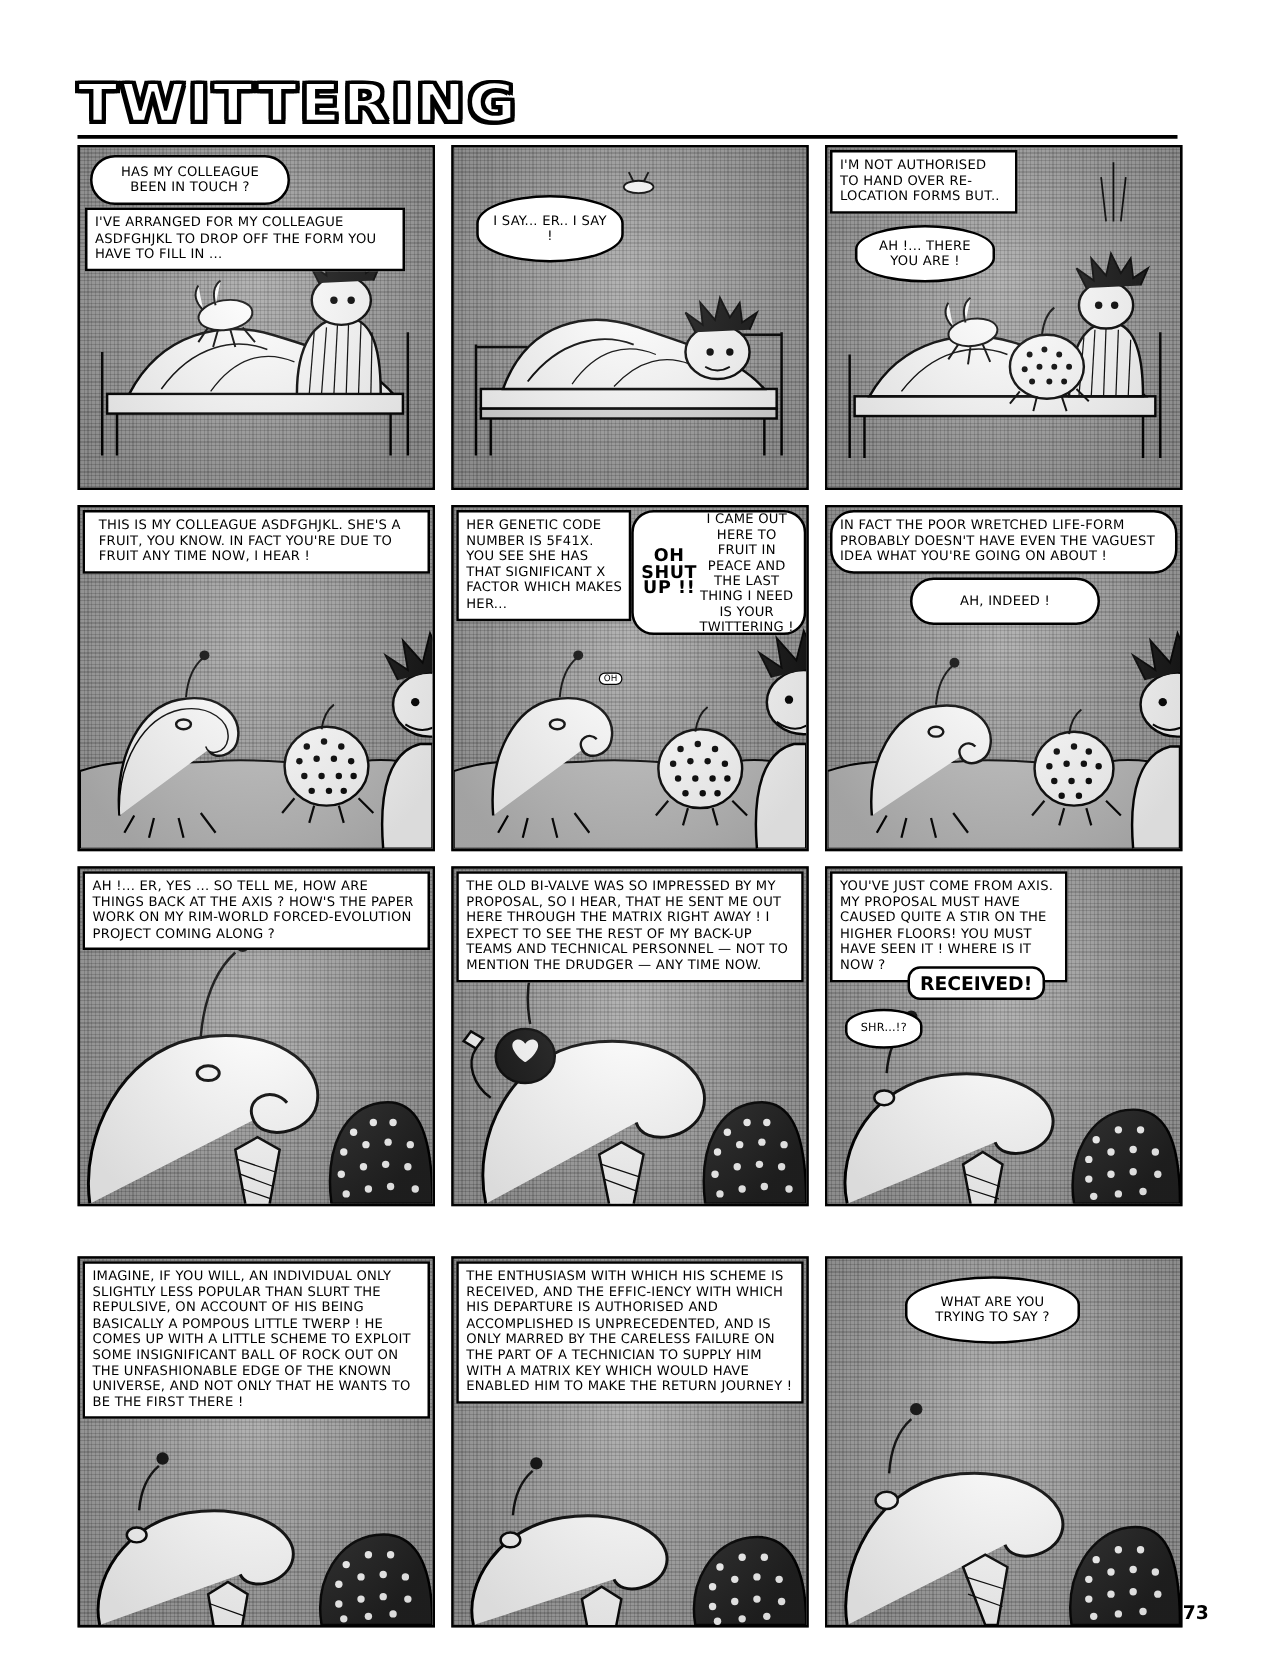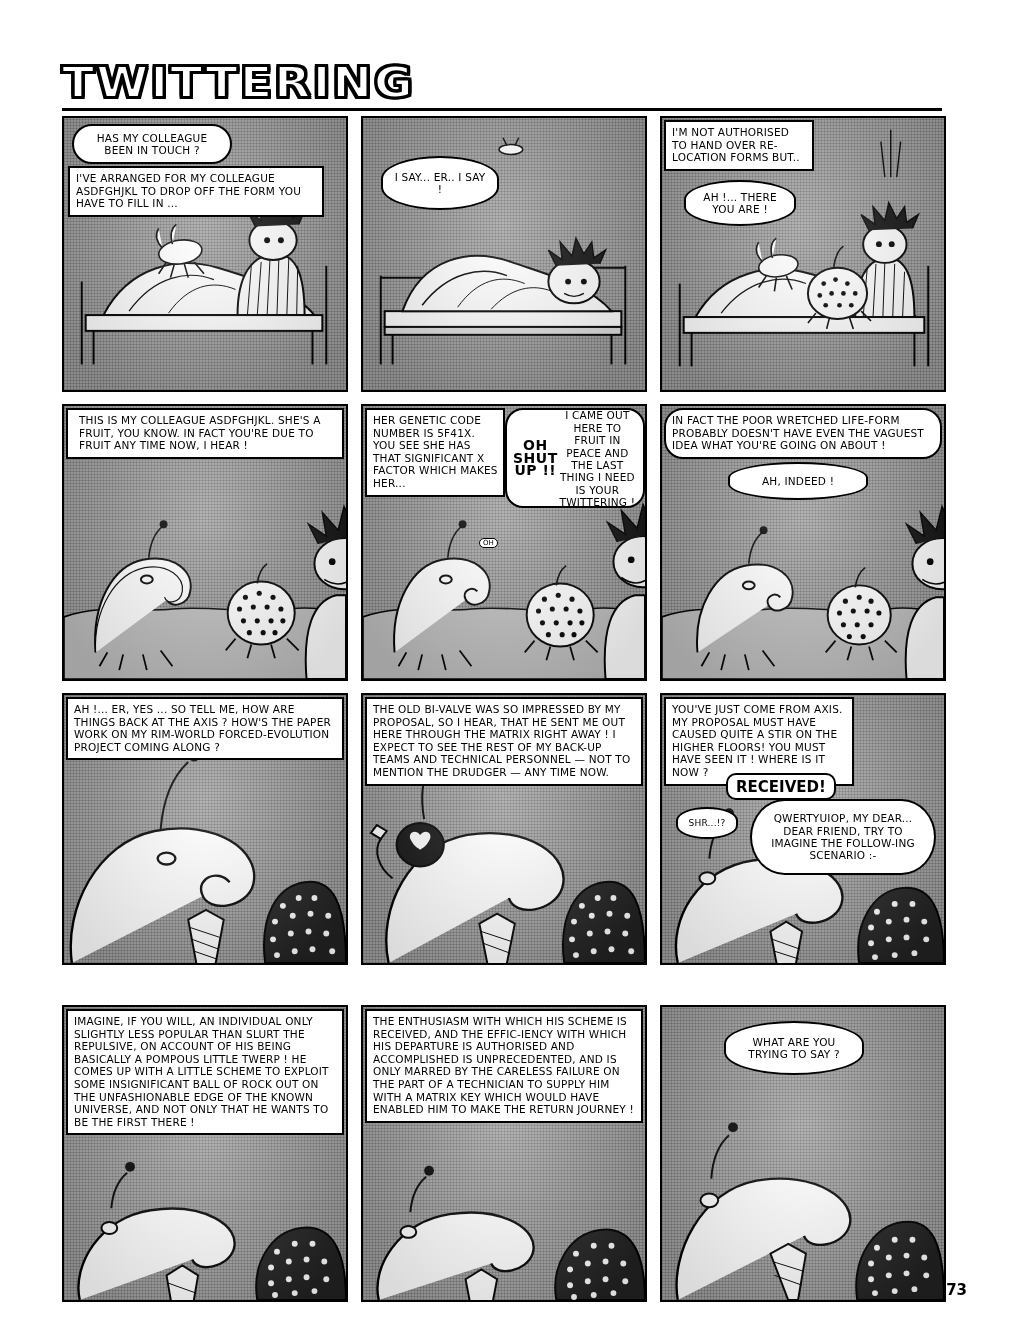--- a/index.html
+++ b/index.html
@@ -430,21 +430,21 @@
           <g>
             <path d="M248 277 C244 230 254 200 278 194 L286 194 L286 277 Z" fill="#fff" stroke="#000" stroke-width="2"></path>
             <ellipse cx="284" cy="160" rx="30" ry="26" fill="#fff" stroke="#000" stroke-width="2"></ellipse>
             <path d="M258 140 l-10 -20 l18 12 l-4 -24 l16 18 l6 -24 l10 22 l10 -16 l4 20" fill="#111" stroke="#000" stroke-width="1.5"></path>
             <circle cx="272" cy="158" r="3.4" fill="#000"></circle>
             <path d="M264 176 q12 8 24 2" fill="none" stroke="#000" stroke-width="1.6"></path>
           </g>
         </svg>
         <div class="vignette"></div>
         <div class="caption" style="left:2px; top:2px; width:278px;border-radius:19px;">IN FACT THE POOR WRETCHED LIFE-FORM PROBABLY DOESN'T HAVE EVEN THE VAGUEST IDEA WHAT YOU'RE GOING ON ABOUT !</div>
-        <div class="balloon" style="left:66px; top:56px; width:140px; height:38px;">AH, INDEED !</div>
+        <div class="balloon" style="left:66px; top:56px; width:152px; height:38px;border-radius:19px;">AH, INDEED !</div>
       </div>
     </div>
 
     <div class="row row-3">
 
       <div class="panel" style="flex:0 0 286px;">
         <div class="wash"></div>
         <svg class="art" viewBox="0 0 286 272" preserveAspectRatio="none">
 
           <path d="M8 272 C0 216 34 150 92 138 C154 126 200 158 192 192 C186 216 146 222 140 202 C134 186 156 176 168 190" fill="#fff" stroke="#000" stroke-width="2.4"></path>
@@ -558,21 +558,20 @@
                 <circle cx="256" cy="262" r="3"></circle>
             </g>
           </g>
         </svg>
         <div class="vignette"></div>
         <div class="caption" style="left:2px; top:2px; width:190px;">YOU'VE JUST COME FROM AXIS. MY PROPOSAL MUST HAVE CAUSED QUITE A STIR ON THE HIGHER FLOORS! YOU MUST HAVE SEEN IT ! WHERE IS IT NOW ?</div>
         <div style="position:absolute; left:64px; top:78px; z-index:7; background:#fff; border:2px solid #000; border-radius:10px; padding:2px 8px;">
           <span class="big">RECEIVED!</span>
         </div>
         <div class="balloon" style="left:14px; top:112px; width:62px; height:32px; font-size:9px;">SHR...!?</div>
-        <div class="balloon" style="left:88px; top:104px; width:186px; height:76px; border-radius:40px/44px;">QWERTYUIOP, MY DEAR... DEAR FRIEND, TRY TO IMAGINE THE FOLLOW-ING SCENARIO :-</div>
       </div>
     </div>
 
     <div class="row row-4">
 
       <div class="panel" style="flex:0 0 286px;">
         <div class="wash"></div>
         <svg class="art" viewBox="0 0 286 297" preserveAspectRatio="none">
           <path d="M16 297 C8 262 36 214 88 206 C142 198 180 222 172 246 C166 264 136 270 130 256" fill="#fff" stroke="#000" stroke-width="2.4"></path>
           <ellipse cx="46" cy="224" rx="8" ry="6" fill="#fff" stroke="#000" stroke-width="2"></ellipse>

